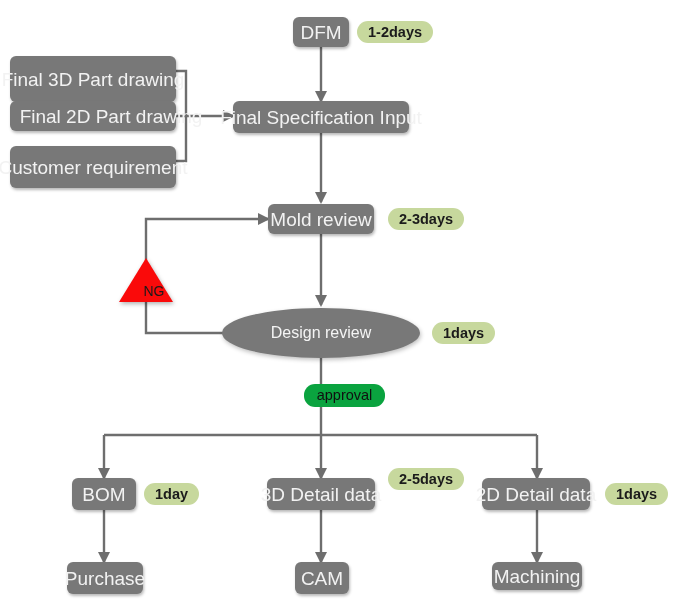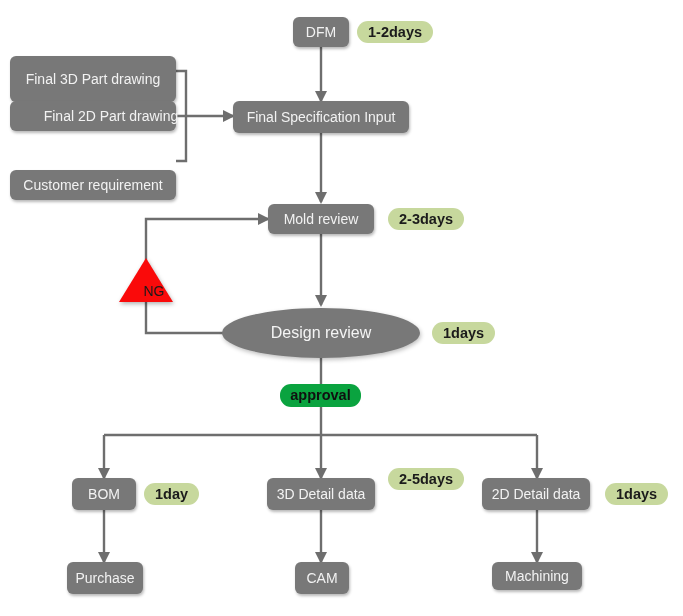--- a/index.html
+++ b/index.html
@@ -26,21 +26,21 @@
 
   
   .node {
     position: absolute;
     background: #787878;
     color: #f2f2f2;
     border-radius: 6px;
     display: flex;
     align-items: center;
     justify-content: center;
-    font-size: 14px;
+    font-size: 19px;
     line-height: 1;
     white-space: nowrap;
     box-shadow: 1px 2px 3px rgba(0,0,0,0.28);
     z-index: 3;
     padding: 0 10px;
   }
 
   
   .ellipse {
     position: absolute;
@@ -78,24 +78,25 @@
   
   .pill-approval {
     position: absolute;
     background: #0aa33f;
     color: #101010;
     border-radius: 11px;
     display: flex;
     align-items: center;
     justify-content: center;
     font-size: 14.5px;
-    font-weight: bold;
+    font-weight: normal;
     line-height: 1;
     white-space: nowrap;
     z-index: 4;
+    margin-left: 24px;
   }
 
   
   .ng-marker {
     position: absolute;
     z-index: 5;
     width: 54px; height: 46px;
   }
   .ng-marker .tri {
     position: absolute;
@@ -153,21 +154,21 @@
       <path d="M 321 510 L 321 562" marker-end="url(#arrow)"></path>
       <path d="M 537 510 L 537 562" marker-end="url(#arrow)"></path>
     </g>
   </svg>
 
   <div class="node" style="left:293px; top:17px; width:56px; height:30px;">DFM</div>
   <div class="badge" style="left:357px; top:21px;">1-2days</div>
 
   <div class="node" style="left:10px; top:56px; width:166px; height:46px;">Final 3D Part drawing</div>
   <div class="node" style="left:10px; top:101px; width:166px; height:30px;padding-left:46px;">Final 2D Part drawing</div>
-  <div class="node" style="left:10px; top:146px; width:166px; height:30px;margin-top:24px;">Customer requirement</div>
+  <div class="node" style="left:10px; top:146px; width:166px; height:42px;">Customer requirement</div>
 
   <div class="node" style="left:233px; top:101px; width:176px; height:32px;">Final Specification Input</div>
 
   <div class="node" style="left:268px; top:204px; width:106px; height:30px;">Mold review</div>
   <div class="badge" style="left:388px; top:208px;">2-3days</div>
 
   <div class="ng-marker" style="left:119px; top:258px;">
     <div class="tri"></div>
     <div class="ng-text">NG</div>
   </div>

